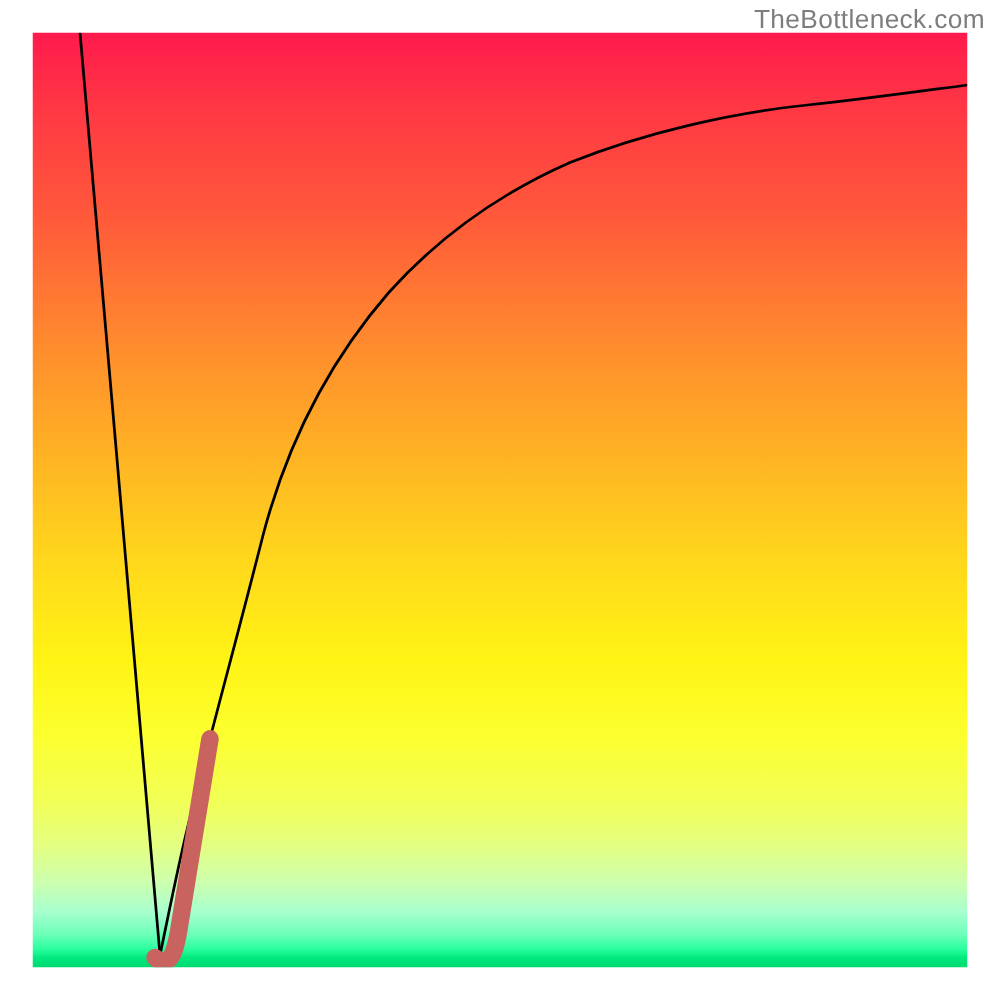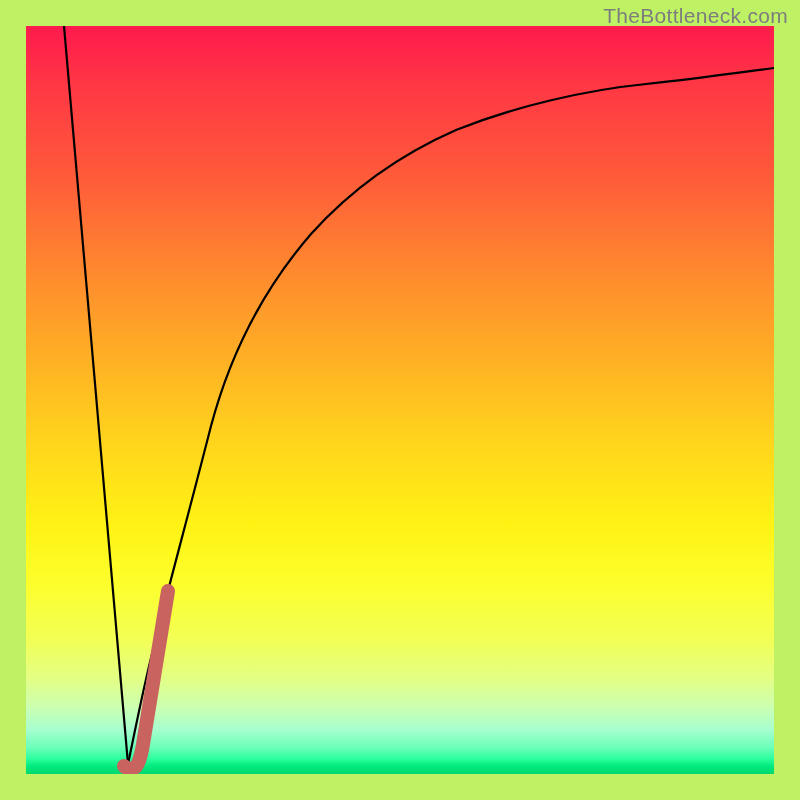--- a/index.html
+++ b/index.html
@@ -7,21 +7,21 @@
     padding: 0;
     width: 800px;
     height: 800px;
     background: #000;
     overflow: hidden;
     font-family: Arial, Helvetica, sans-serif;
   }
   .frame {
     position: absolute;
     inset: 0;
-    background: #bef264;
+    background: #ffffff;
   }
   .plot {
     position: absolute;
     left: 26px;
     top: 26px;
     width: 748px;
     height: 748px;
     overflow: hidden;
   }
   .gradient {

